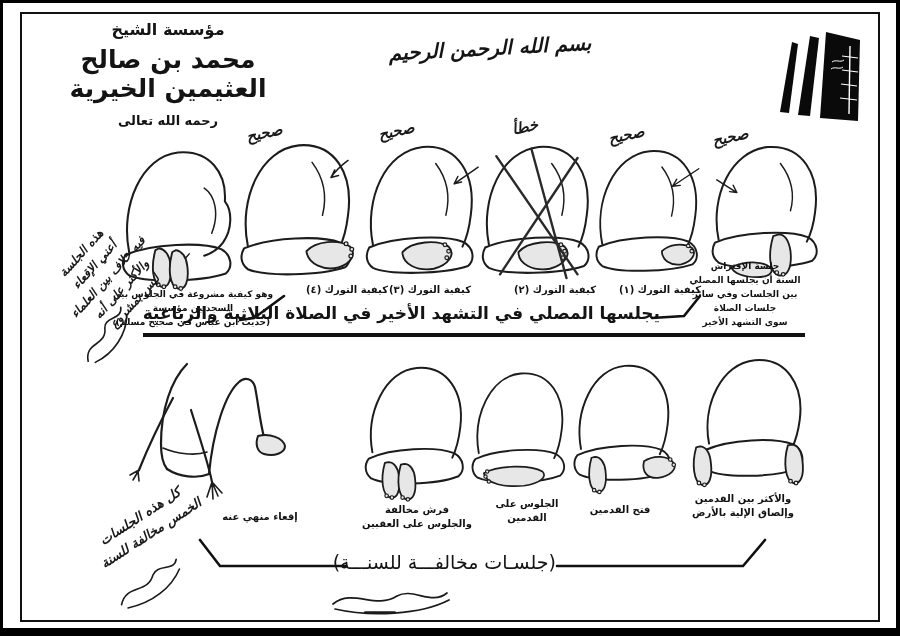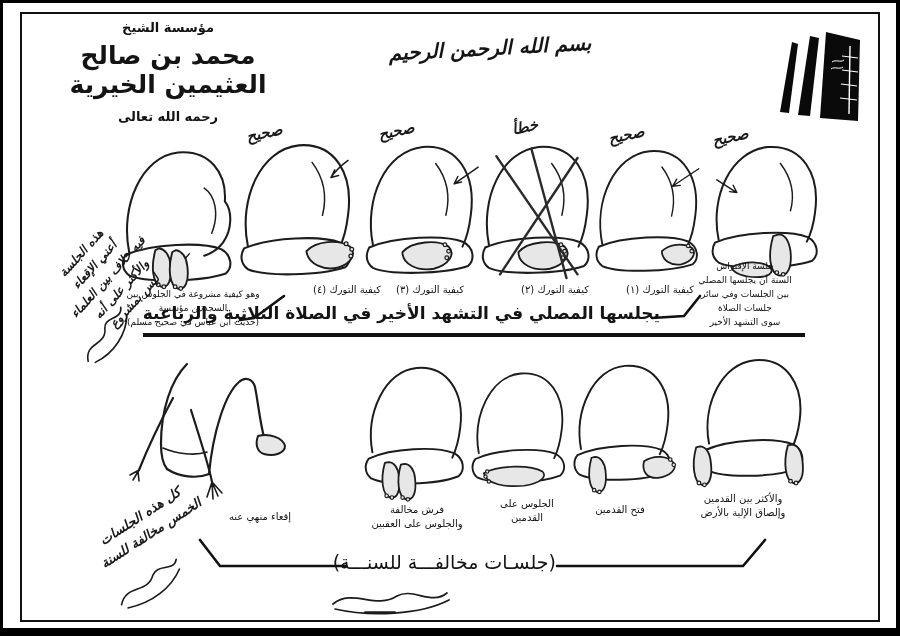--- a/index.html
+++ b/index.html
@@ -8,35 +8,35 @@
   
   .edge{position:absolute;background:#000;}
   .edge.top{left:0;top:0;width:900px;height:3px;}
   .edge.left{left:0;top:0;width:3px;height:636px;}
   .edge.right{right:0;top:0;width:4px;height:636px;}
   .edge.bottom{left:0;bottom:0;width:900px;height:8px;}
   .inner-border{position:absolute;left:20px;top:12px;width:856px;height:606px;
         border:2px solid #111;}
   
   .org-block{position:absolute;left:28px;top:20px;width:280px;text-align:center;direction:rtl;}
-  .org-line1{font-size:13px;font-weight:700;}
+  .org-line1{font-size:16px;font-weight:700;}
   .org-name{font-size:25px;font-weight:700;margin-top:6px;letter-spacing:-1px;}
   .org-line3{font-size:13px;font-weight:700;margin-top:10px;}
   .basmala{position:absolute;left:365px;top:36px;width:250px;text-align:center;direction:rtl;
         font-size:20px;font-weight:700;font-style:italic;transform:rotate(-3deg);}
   
   .fig{position:absolute;}
   .fig svg{display:block;width:100%;height:100%;}
   .ink{fill:none;stroke:#1c1c1c;stroke-width:2.2;stroke-linecap:round;stroke-linejoin:round;}
   .foot{fill:#e7e7e7;stroke:#1c1c1c;stroke-width:2;stroke-linejoin:round;}
   .toe{fill:#e7e7e7;stroke:#1c1c1c;stroke-width:1.3;}
   .thin{fill:none;stroke:#1c1c1c;stroke-width:1.6;stroke-linecap:round;}
   .cross{fill:none;stroke:#2a2a2a;stroke-width:2.6;stroke-linecap:round;}
   
-  .fig-label{position:absolute;text-align:center;direction:rtl;font-weight:400;
+  .fig-label{position:absolute;text-align:center;direction:rtl;font-weight:700;
         font-size:10px;line-height:1.4;color:#111;}
   .fig-label.small{font-size:9px;line-height:1.55;}
   .verdict{position:absolute;direction:rtl;font-style:italic;font-weight:700;font-size:15px;
         transform:rotate(-12deg);color:#1a1a1a;}
   .heading-top{position:absolute;left:280px;top:303px;width:380px;text-align:center;direction:rtl;
         font-size:17px;font-weight:700;white-space:nowrap;}
   .divider{position:absolute;left:143px;top:333px;width:662px;height:4px;background:#111;}
   .heading-bottom{position:absolute;left:346px;top:551px;width:210px;text-align:center;direction:rtl;
         font-size:19px;font-weight:400;white-space:nowrap;}
   .bracket{position:absolute;}

